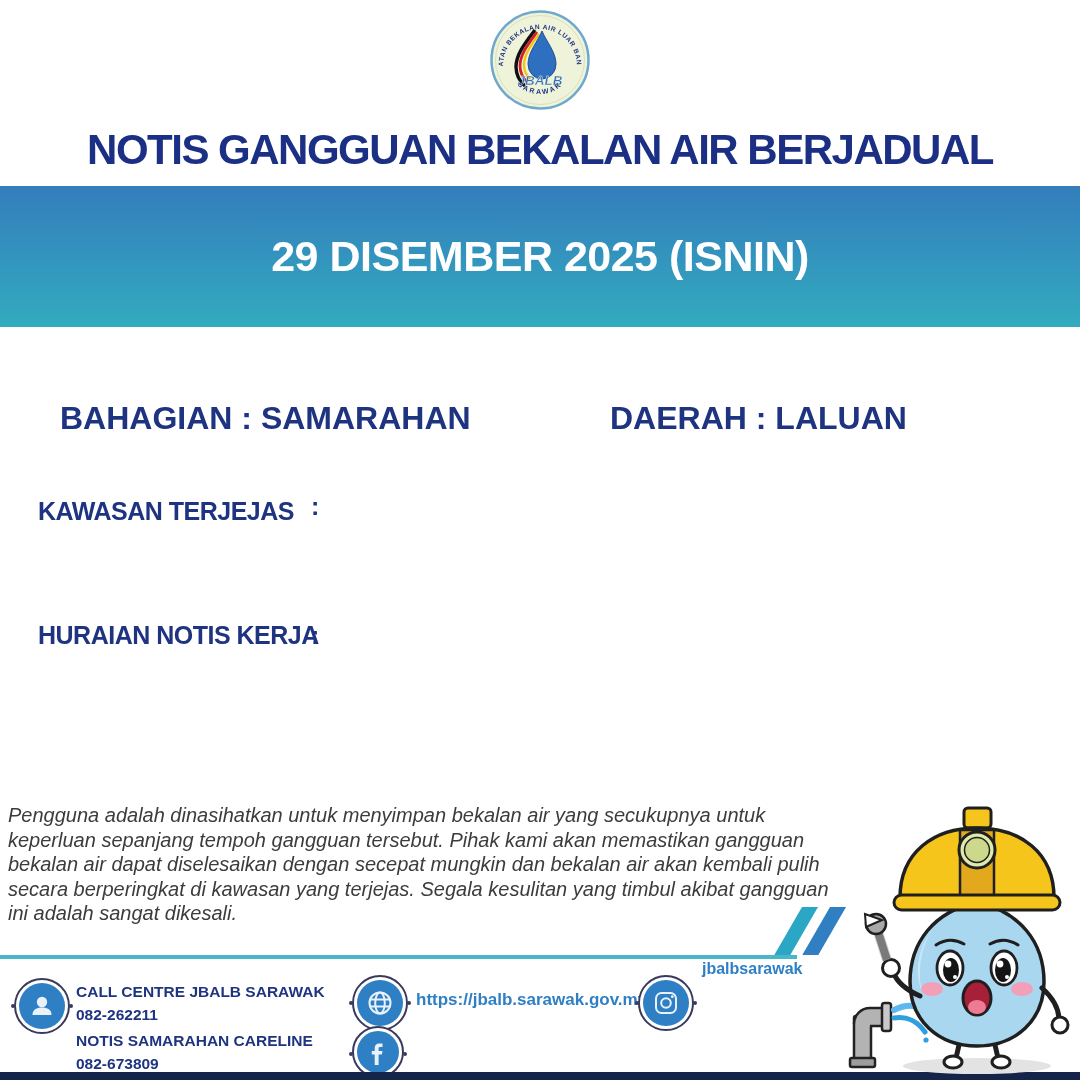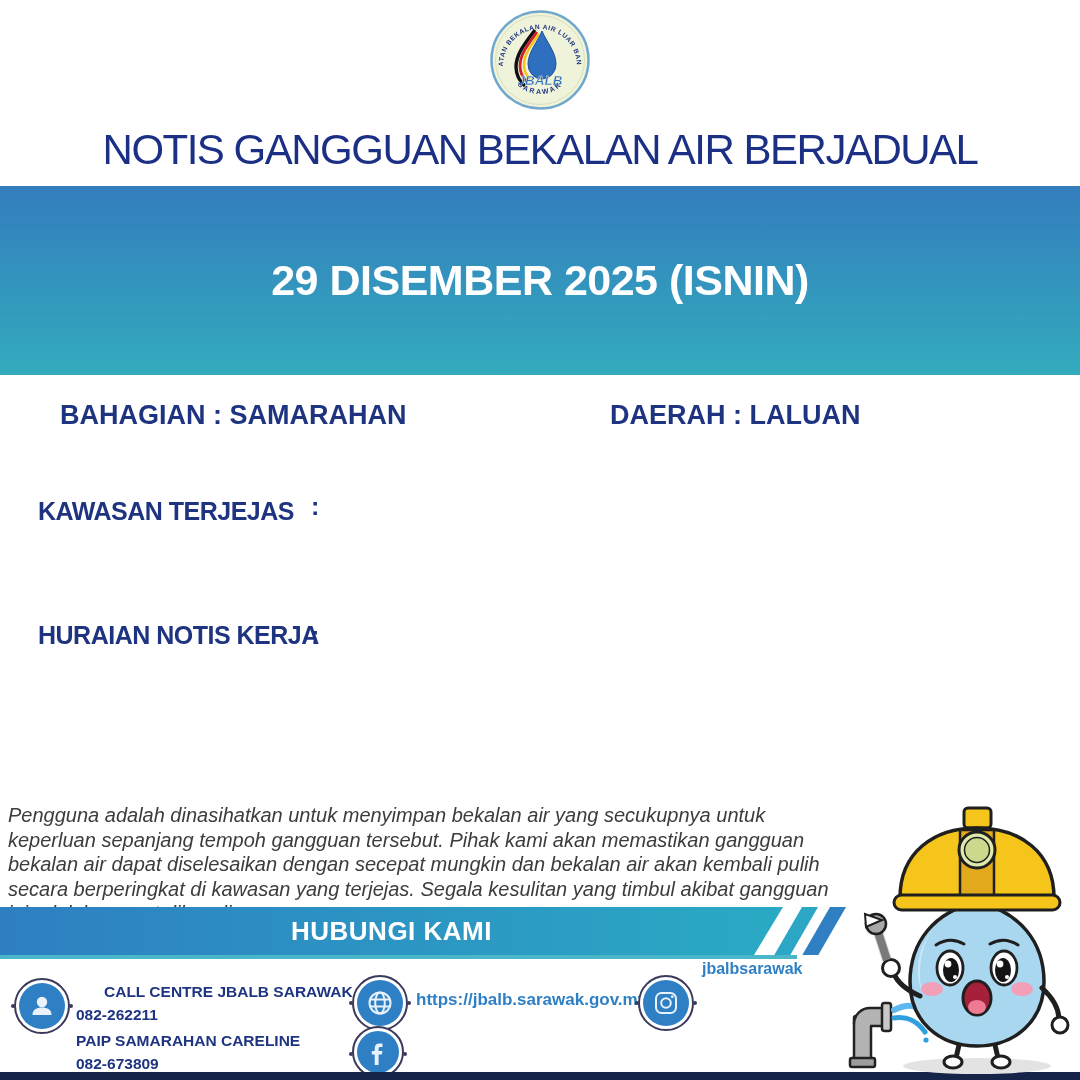--- a/index.html
+++ b/index.html
@@ -4,33 +4,33 @@
 <style>
   * { margin:0; padding:0; box-sizing:border-box; }
   html,body { background:#ffffff; }
   body { font-family:"Liberation Sans", sans-serif; }
   .poster { position:relative; width:1080px; height:1080px; background:#ffffff; overflow:hidden; }
 
   
   .logo-wrap { position:absolute; top:10px; left:490px; width:100px; height:100px; }
   .page-title {
     position:absolute; top:126px; left:0; width:1080px; text-align:center;
-    font-size:42px; font-weight:normal; letter-spacing:-1.5px; color:#1b2f85; white-space:nowrap;
+    font-size:42px; font-weight:bold; letter-spacing:-1.5px; color:#1b2f85; white-space:nowrap;
   }
 
   
   .banner {
-    position:absolute; top:186px; left:0; width:1080px; height:189px;
+    position:absolute; top:186px; left:0; width:1080px; height:141px;
     background:linear-gradient(180deg,#337dbd 0%, #33abbe 100%);
     display:flex; flex-direction:column; align-items:center; justify-content:center; gap:16px;
   }
   .banner .line { color:#ffffff; font-size:43px; font-weight:bold; letter-spacing:-0.5px; white-space:nowrap; }
 
   
-  .loc { position:absolute; font-size:27px; font-weight:bold; color:#1e3480; white-space:nowrap; }
+  .loc { position:absolute; font-size:32px; font-weight:bold; color:#1e3480; white-space:nowrap; }
   .loc.bahagian { left:60px; top:400px; }
   .loc.daerah   { left:610px; top:400px; }
 
   
   .dl-label { position:absolute; left:38px; font-size:25px; font-weight:bold; color:#1e3480; letter-spacing:-0.5px; white-space:nowrap;text-align:center; }
   .dl-colon { position:absolute; left:311px; font-size:25px; font-weight:bold; color:#1e3480; }
   .dl-value { position:absolute; left:336px; font-size:23px; font-weight:bold; color:#1e3480; letter-spacing:-0.3px; }
   .kawasan-label { top:497px; }
   .kawasan-colon { top:492px; }
   .kawasan-value { top:500px; white-space:nowrap; }
@@ -72,21 +72,21 @@
     display:flex; align-items:center; justify-content:center;
   }
   .ic-person { left:14px; top:978px; }
   .ic-globe  { left:352px; top:975px; }
   .ic-fb     { left:352px; top:1026px; width:52px; height:52px; }
   .ic-fb .inner { width:42px; height:42px; }
   .ic-ig     { left:638px; top:975px; }
 
   .c-navy { position:absolute; font-size:15.5px; font-weight:bold; color:#1e3480; white-space:nowrap; }
   .c-blue { position:absolute; font-weight:bold; color:#2e7fc4; white-space:nowrap; }
-  .t-cc-name  { left:76px; top:983px;margin-left:28px; }
+  .t-cc-name  { left:76px; top:983px; }
   .t-cc-phone { left:76px; top:1006px; }
   .t-cl-name  { left:76px; top:1032px; }
   .t-cl-phone { left:76px; top:1055px; }
   .t-web { left:416px; top:990px; font-size:17px; }
   .t-fb  { left:416px; top:1092px; font-size:17px; }
   .t-ig  { left:702px; top:960px; font-size:16px; }
 
   .bottom-bar { position:absolute; left:0; top:1072px; width:1080px; height:8px; background:#16244a; }
 
   
@@ -131,38 +131,35 @@
   <div class="loc daerah">DAERAH : LALUAN</div>
 
   <div class="dl-label kawasan-label">KAWASAN TERJEJAS</div>
   <div class="dl-colon kawasan-colon">:</div>
 
   <div class="dl-label huraian-label">HURAIAN NOTIS KERJA</div>
   <div class="dl-colon huraian-colon">:</div>
 
   <div class="advisory">Pengguna adalah dinasihatkan untuk menyimpan bekalan air yang secukupnya untuk keperluan sepanjang tempoh gangguan tersebut. Pihak kami akan memastikan gangguan bekalan air dapat diselesaikan dengan secepat mungkin dan bekalan air akan kembali pulih secara berperingkat di kawasan yang terjejas. Segala kesulitan yang timbul akibat gangguan ini adalah sangat dikesali.</div>
 
-  <div class="band">
-    <div class="heading">HUBUNGI KAMI</div>
-  </div>
   <div class="band-underline"></div>
   <div class="stripe s1"></div>
   <div class="stripe s2"></div>
 
   <div class="circ ic-person">
     <div class="inner">
       <svg width="30" height="30" viewBox="0 0 30 30">
         <circle cx="15" cy="11" r="5.2" fill="#e9f2fb"></circle>
         <path d="M5.5,24 C5.5,18.5 9.5,16.5 15,16.5 C20.5,16.5 24.5,18.5 24.5,24 Z" fill="#e9f2fb"></path>
       </svg>
     </div>
   </div>
   <div class="c-navy t-cc-name">CALL CENTRE JBALB SARAWAK</div>
   <div class="c-navy t-cc-phone">082-262211</div>
-  <div class="c-navy t-cl-name">PAIP SAMARAHAN CARELINE</div>
+  <div class="c-navy t-cl-name">NOTIS SAMARAHAN CARELINE</div>
   <div class="c-navy t-cl-phone">082-673809</div>
 
   <div class="circ ic-globe">
     <div class="inner">
       <svg width="30" height="30" viewBox="0 0 30 30" fill="none" stroke="#e9f2fb" stroke-width="2">
         <circle cx="15" cy="15" r="10.5"></circle>
         <ellipse cx="15" cy="15" rx="4.8" ry="10.5"></ellipse>
         <line x1="4.5" y1="11.5" x2="25.5" y2="11.5"></line>
         <line x1="4.5" y1="18.5" x2="25.5" y2="18.5"></line>
       </svg>

